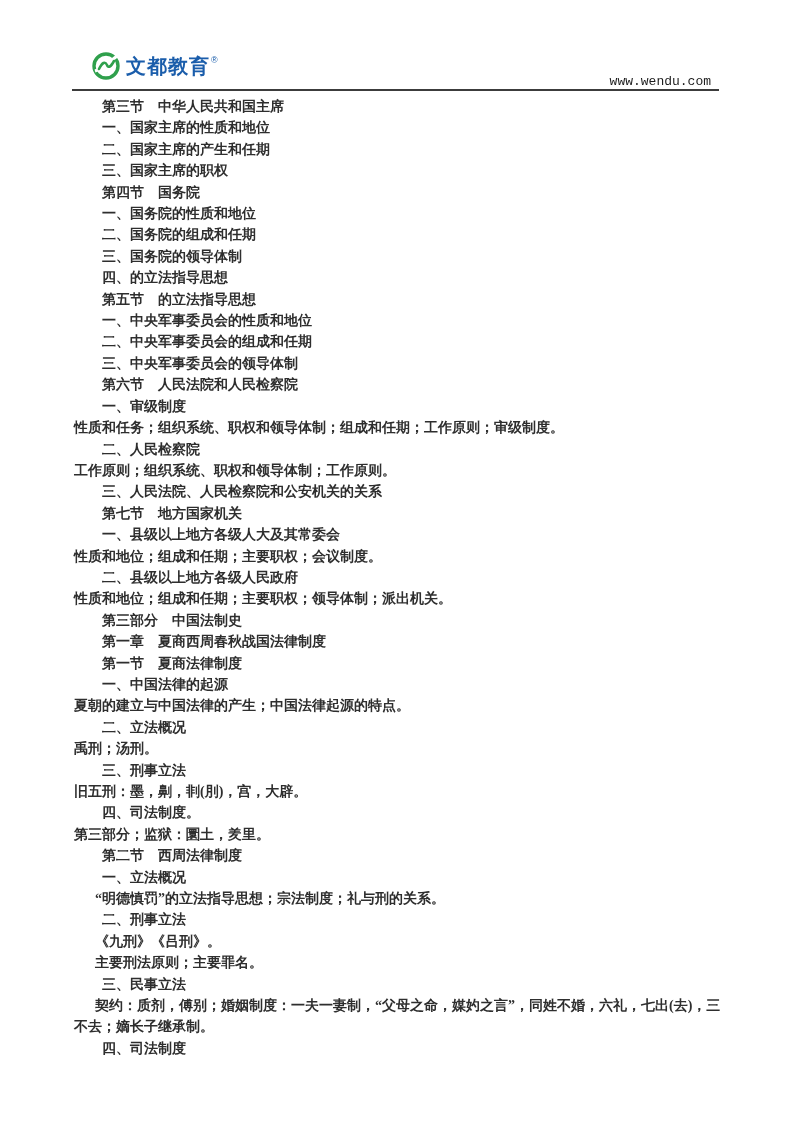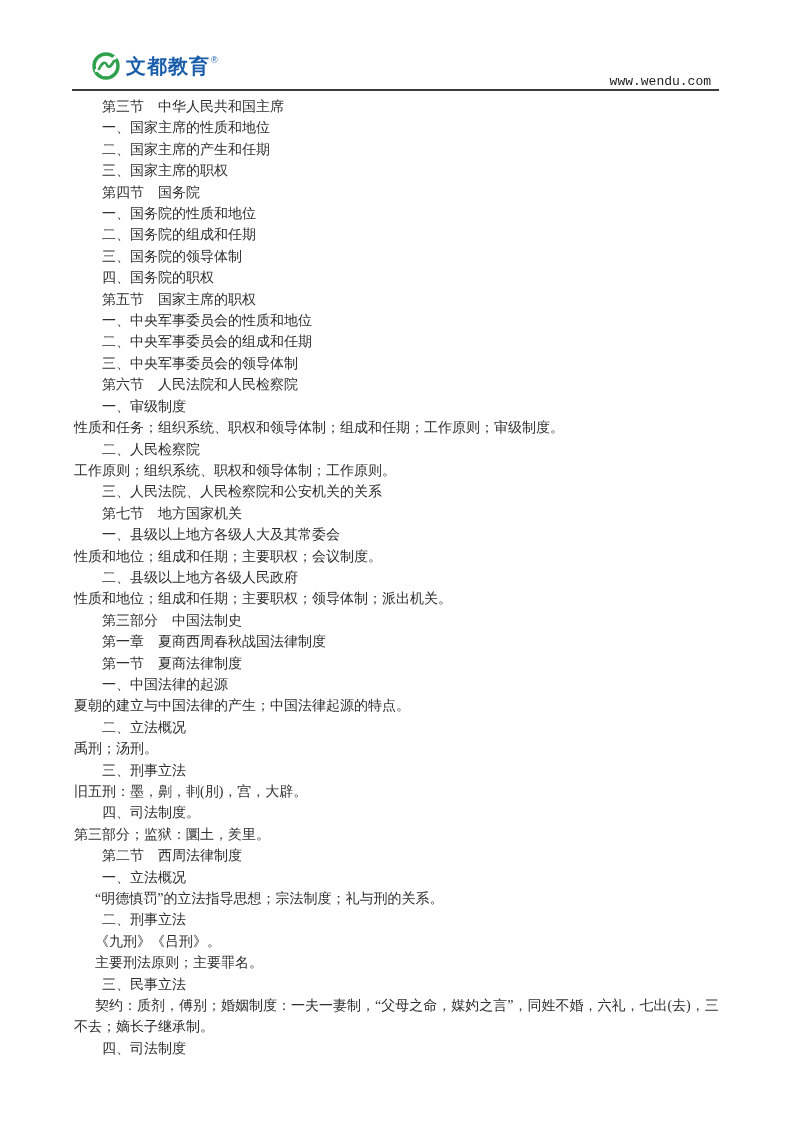--- a/index.html
+++ b/index.html
@@ -74,20 +74,21 @@
     left: 74px;
     top: 96px;
     width: 648px;
     font-size: 14px;
     line-height: 21.4px;
     text-align: left;
   }
   p.line {
     margin: 0;
     padding: 0;
+    font-weight: bold;
   }
   .indent-2 { text-indent: 2em; }
   .indent-1 { text-indent: 1.5em; }
   .indent-0 { text-indent: 0; }
 </style>
 </head>
 <body>
 
 <div class="page">
 
@@ -108,22 +109,22 @@
 
   <main class="doc-body" id="doc-body">
       <p class="line indent-2">第三节　中华人民共和国主席</p>
       <p class="line indent-2">一、国家主席的性质和地位</p>
       <p class="line indent-2">二、国家主席的产生和任期</p>
       <p class="line indent-2">三、国家主席的职权</p>
       <p class="line indent-2">第四节　国务院</p>
       <p class="line indent-2">一、国务院的性质和地位</p>
       <p class="line indent-2">二、国务院的组成和任期</p>
       <p class="line indent-2">三、国务院的领导体制</p>
-      <p class="line indent-2">四、国务院的职权</p>
-      <p class="line indent-2">第五节　国家主席的职权</p>
+      <p class="line indent-2">四、的立法指导思想</p>
+      <p class="line indent-2">第五节　的立法指导思想</p>
       <p class="line indent-2">一、中央军事委员会的性质和地位</p>
       <p class="line indent-2">二、中央军事委员会的组成和任期</p>
       <p class="line indent-2">三、中央军事委员会的领导体制</p>
       <p class="line indent-2">第六节　人民法院和人民检察院</p>
       <p class="line indent-2">一、审级制度</p>
       <p class="line indent-0">性质和任务；组织系统、职权和领导体制；组成和任期；工作原则；审级制度。</p>
       <p class="line indent-2">二、人民检察院</p>
       <p class="line indent-0">工作原则；组织系统、职权和领导体制；工作原则。</p>
       <p class="line indent-2">三、人民法院、人民检察院和公安机关的关系</p>
       <p class="line indent-2">第七节　地方国家机关</p>

